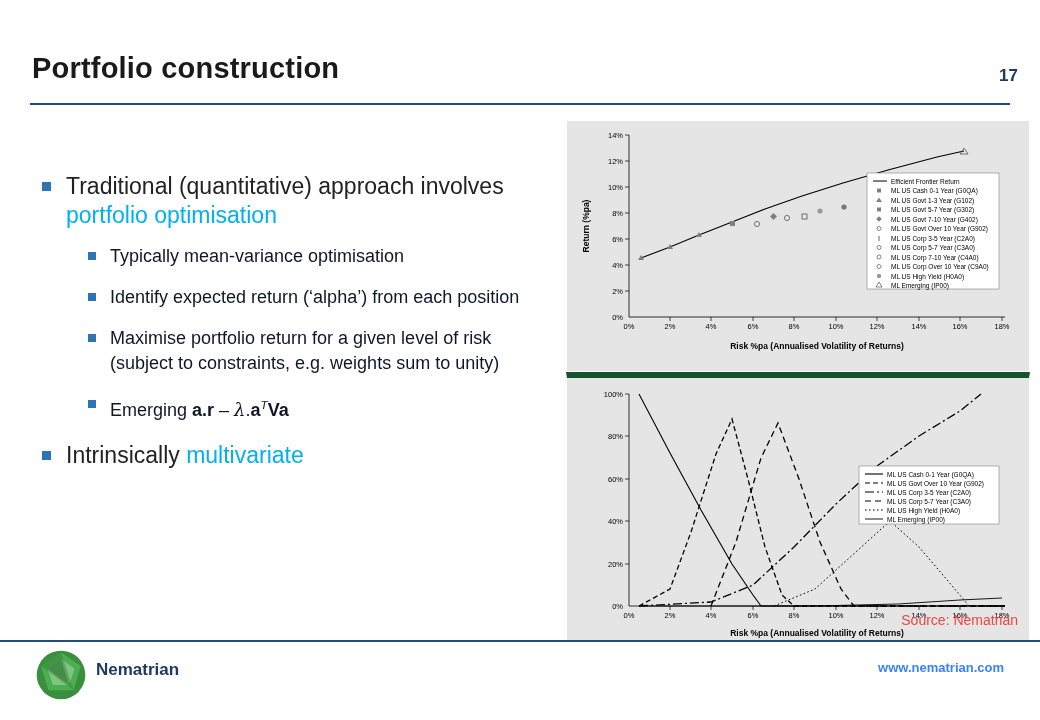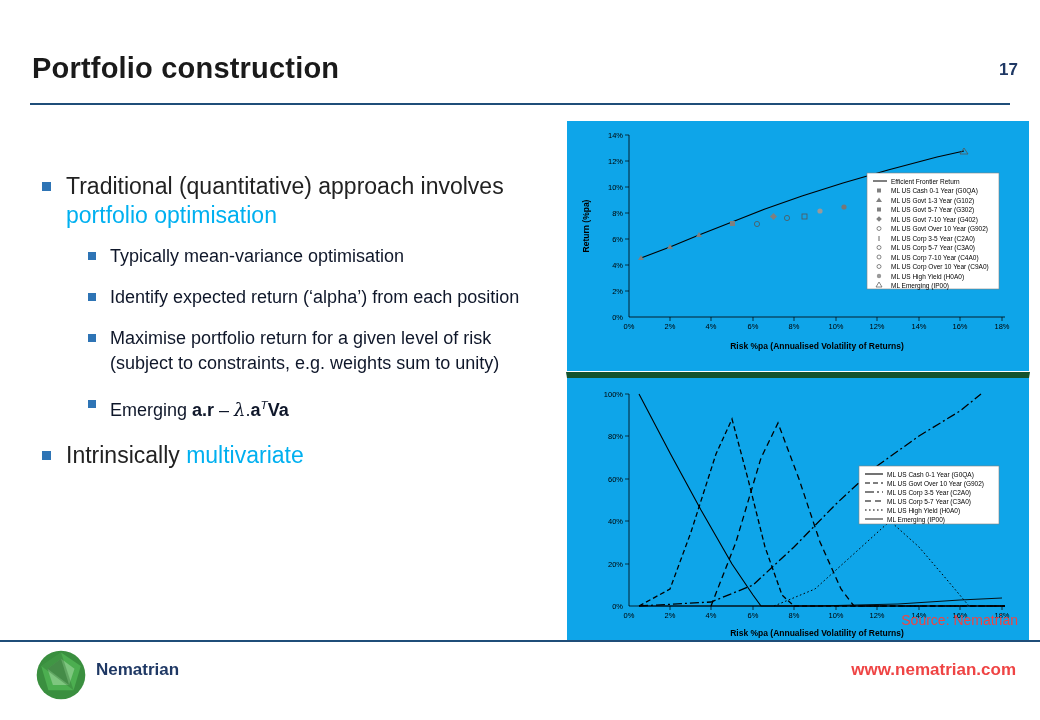--- a/index.html
+++ b/index.html
@@ -25,21 +25,21 @@
     left: 32px;
     top: 52px;
     font-size: 29px;
     font-weight: bold;
     color: #1a1a1a;
     letter-spacing: 0.2px;
   }
   .page-number {
     position: absolute;
     right: 22px;
-    top: 60px;
+    top: 66px;
     font-size: 17px;
     font-weight: bold;
     color: #1f3864;
   }
   .header-rule {
     position: absolute;
     left: 30px;
     top: 103px;
     width: 980px;
     height: 2px;
@@ -128,37 +128,37 @@
   .brand {
     position: absolute;
     left: 96px;
     top: 660px;
     font-size: 17px;
     font-weight: bold;
     color: #1f3864;
   }
   .weblink {
     position: absolute;
-    right: 24px;
+    right: 36px;
     top: 660px;
-    font-size: 17px;
-    font-weight: bold;
-    color: #ef4444;
+    font-size: 13px;
+    font-weight: bold;
+    color: #3b82f6;
   }
   .source {
     position: absolute;
     right: 22px;
     top: 612px;
     font-size: 14px;
     color: #ef4444;
   }
   
   .chart {
     position: absolute;
-    background: #0ea5e9;
+    background: #e5e5e5;
     border: 1px solid #ffffff;
   }
   #chart-efficient-frontier {
     left: 566px;
     top: 120px;
     width: 462px;
     height: 250px;
   }
   #chart-asset-weights {
     left: 566px;

